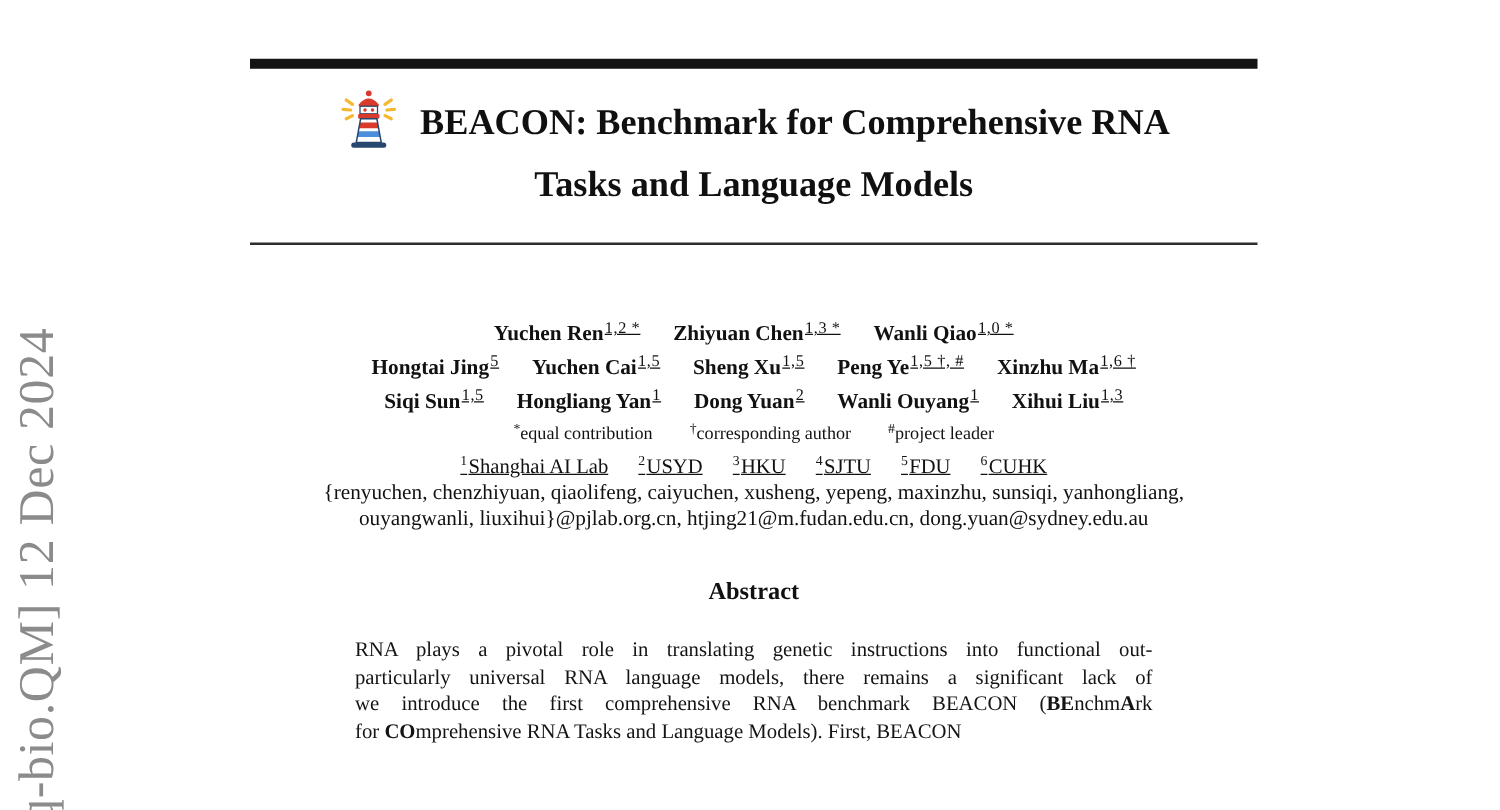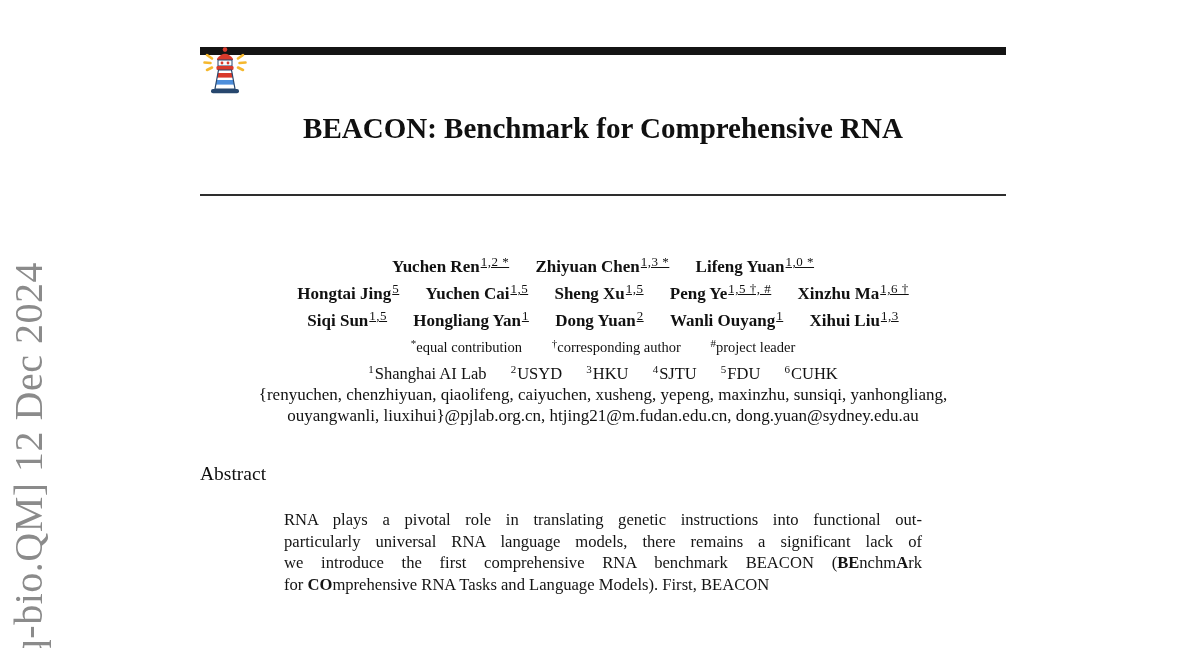--- a/index.html
+++ b/index.html
@@ -10,37 +10,37 @@
   }
   .watermark{
     position:absolute;left:6px;top:673px;
     transform:rotate(-90deg);transform-origin:0 0;
     font-size:40px;line-height:46px;letter-spacing:.5px;
     color:#8b8b8b;white-space:nowrap;
   }
   .topbar{position:absolute;left:200px;top:47px;width:806px;height:8px;background:#141414;}
   .rule2{position:absolute;left:200px;top:194px;width:806px;height:2px;background:#2e2e2e;}
   .title-block{position:absolute;left:200px;top:70px;width:806px;text-align:center;}
-  .title-row{display:flex;justify-content:center;gap:16px;height:56px;flex-direction:column;}
+  .title-row{display:flex;align-items:center;justify-content:center;gap:16px;height:56px;}
   .title-text{font-weight:bold;font-size:29px;line-height:34px;color:#101010;}
   .title-line2{margin-top:5px;}
   .lh-icon{width:50px;height:50px;display:inline-block;flex:0 0 auto;margin-top:-6px;}
   .authors{position:absolute;left:200px;top:251px;width:806px;text-align:center;color:#111;}
   .author-row{font-size:17px;line-height:22px;white-space:nowrap;}
   .author{margin:0 11px;font-weight:bold;}
   .sup{font-size:13px;font-weight:normal;vertical-align:6px;margin-left:1px;letter-spacing:.5px;text-decoration:underline;}
   .notes-row{font-size:14.5px;line-height:19px;margin-top:2px;}
   .note{margin:0 13px;}
   .nsym{font-size:11px;vertical-align:5px;}
   .affil-row{font-size:16.5px;line-height:21px;margin-top:2px;}
-  .affil{margin:12px 10px;}
+  .affil{margin:12px 10px;text-decoration:underline;}
   .asup{font-size:11px;vertical-align:6px;margin-right:1px;}
   .email{font-size:17px;line-height:21px;}
-  .abs-heading{position:absolute;left:200px;top:463px;width:806px;text-align:left;
-    font-weight:normal;font-size:19.5px;color:#101010;}
+  .abs-heading{position:absolute;left:200px;top:463px;width:806px;text-align:center;
+    font-weight:bold;font-size:19.5px;color:#101010;}
   .abs-body{position:absolute;left:284px;top:509px;width:638px;
     font-size:16.6px;line-height:21.5px;color:#141414;}
   .abs-line{text-align:justify;text-align-last:justify;}
   .abs-line.last{text-align-last:left;}
   .b{font-weight:bold;}
 </style>
 </head>
 <body>
 
 <div class="watermark">[q-bio.QM] 12 Dec 2024</div>
@@ -74,29 +74,30 @@
           <rect x="14" y="25" width="22" height="19" fill="#ffffff"></rect>
           <rect x="14" y="28" width="22" height="4.6" fill="#d93a2b"></rect>
           <rect x="14" y="35" width="22" height="4.6" fill="#4d8edb"></rect>
         </g>
         <path d="M18.5 25 L31.5 25 L35 44 L15 44 Z" fill="none" stroke="#27476e" stroke-width="1.2"></path>
         <rect x="11" y="44" width="28" height="4.2" rx="2" fill="#27476e"></rect>
       </svg>
     </span>
     <span class="title-text">BEACON: Benchmark for Comprehensive RNA</span>
   </div>
+  <div class="title-text title-line2">Tasks and Language Models</div>
 </div>
 
 <div class="rule2"></div>
 
 <div class="authors">
   <div class="author-row">
     <span class="author"><span>Yuchen Ren</span><span class="sup">1,2 *</span></span>
     <span class="author"><span>Zhiyuan Chen</span><span class="sup">1,3 *</span></span>
-    <span class="author"><span>Lifeng Yuan</span><span class="sup">1,0 *</span></span>
+    <span class="author"><span>Wanli Qiao</span><span class="sup">1,0 *</span></span>
   </div>
   <div class="author-row">
     <span class="author"><span>Hongtai Jing</span><span class="sup">5</span></span>
     <span class="author"><span>Yuchen Cai</span><span class="sup">1,5</span></span>
     <span class="author"><span>Sheng Xu</span><span class="sup">1,5</span></span>
     <span class="author"><span>Peng Ye</span><span class="sup">1,5 †, #</span></span>
     <span class="author"><span>Xinzhu Ma</span><span class="sup">1,6 †</span></span>
   </div>
   <div class="author-row">
     <span class="author"><span>Siqi Sun</span><span class="sup">1,5</span></span>

